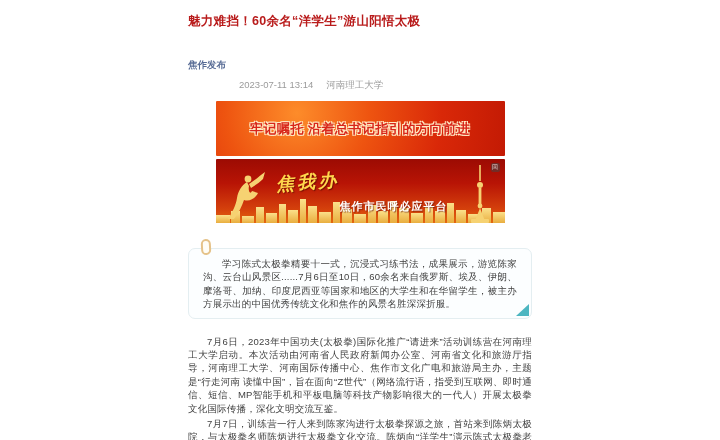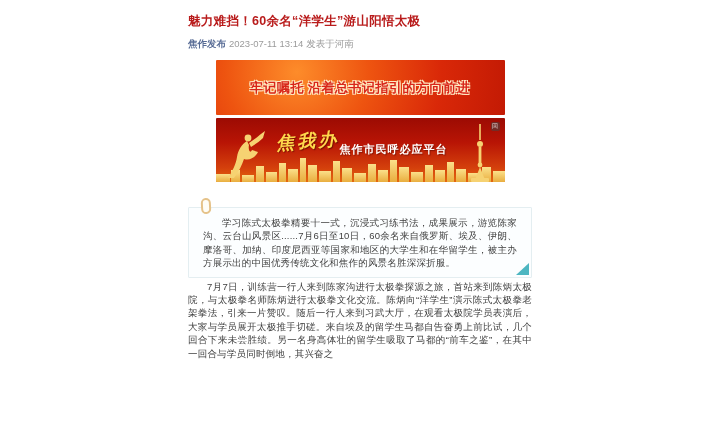--- a/index.html
+++ b/index.html
@@ -7,23 +7,23 @@
     width:720px;height:440px;overflow:hidden;background:#ffffff;
     font-family:"Liberation Sans","DejaVu Sans",sans-serif;
     -webkit-font-smoothing:antialiased;
   }
   .page{position:relative;width:344px;margin-left:188px;}
   
   .title{
     margin:12px 0 0;font-size:12.5px;font-weight:bold;color:#b91c1c;
     letter-spacing:.3px;line-height:18px;
   }
-  .byline{margin-top:7px;font-size:9.5px;line-height:13px;display:flex;align-items:center;gap:3px;white-space:nowrap;}
+  .byline{margin-top:7px;font-size:9.5px;line-height:13px;display:flex;align-items:center;gap:13px;white-space:nowrap;}
   .byline .source{color:#576b95;font-weight:bold;text-decoration:none;cursor:pointer;}
-  .byline .meta{color:#9b9b9b;}
+  .byline .meta{color:#9b9b9b;margin-top:41px;}
   
   .banner{width:289px;margin:10px auto 0;cursor:pointer;}
   .banner1{
     height:55px;border-radius:1px;
     background:radial-gradient(circle at 28% 22%, #fd8c2a 0%, #ee5410 34%, #d92808 68%, #c31a04 100%);
     display:flex;align-items:center;justify-content:center;overflow:hidden;
   }
   .slogan{
     font-size:13px;font-weight:bold;color:#d8261a;letter-spacing:.5px;white-space:nowrap;
     text-shadow:-1px -1px 0 #ffe9c4,1px -1px 0 #ffe9c4,-1px 1px 0 #ffe9c4,1px 1px 0 #ffe9c4;
@@ -40,32 +40,32 @@
   .banner2 svg{position:absolute;}
   .skyline{left:0;bottom:0;}
   .tower{right:14px;bottom:0;}
   .dancer{left:6px;bottom:2px;}
   .script{
     position:absolute;left:60px;top:11px;font-size:18px;font-weight:bold;font-style:italic;
     color:#ffd84d;letter-spacing:3px;transform:rotate(-4deg);
     text-shadow:1px 1px 1px rgba(90,10,0,.7);white-space:nowrap;
   }
   .brand{
-    position:absolute;left:124px;top:24px;font-size:11px;font-weight:bold;color:#ffffff;
+    position:absolute;left:124px;top:40px;font-size:11px;font-weight:bold;color:#ffffff;
     letter-spacing:1px;text-shadow:1px 1px 1px rgba(90,10,0,.6);white-space:nowrap;
   }
   .mini-icon{
     position:absolute;right:5px;top:4px;width:9px;height:9px;border-radius:2px;
     background:rgba(70,70,70,.55);color:rgba(255,255,255,.8);font-size:6px;line-height:9px;
     text-align:center;
   }
   
   .quote-block{
     position:relative;margin-top:25px;background:#fcfeff;border:1px solid #e4eef1;
-    padding:8px 14px 7px;border-radius:1px;
+    padding:8px 14px 7px;border-radius:7px;
   }
   .quote-ornament{
     position:absolute;top:-10px;left:12px;width:6px;height:12px;background:#fffdf6;
     border:2px solid #e5c289;border-radius:6px;transform:rotate(-3deg);
   }
   .quote-end{
     position:absolute;right:2px;bottom:2px;width:0;height:0;
     border-bottom:12px solid #4db6c1;border-left:13px solid transparent;
   }
   .qtext,.body-p{
@@ -78,21 +78,21 @@
 </head>
 <body>
 
 <div class="page">
 
   <h1 class="title">魅力难挡！60余名“洋学生”游山阳悟太极</h1>
 
   <div class="byline">
     <a class="source">焦作发布</a>
     <span class="meta">2023-07-11 13:14</span>
-    <span class="meta">发表于河南</span>
+    <span class="meta">河南理工大学</span>
   </div>
 
   <div class="banner">
     <div class="banner1">
       <div class="slogan">牢记嘱托 沿着总书记指引的方向前进</div>
     </div>
     <div class="banner2">
       <svg class="skyline" width="289" height="26" viewBox="0 0 289 26">
         <defs>
           <linearGradient id="gold" x1="0" y1="0" x2="0" y2="1">
@@ -150,15 +150,16 @@
       <span class="mini-icon">回</span>
     </div>
   </div>
 
   <div class="quote-block">
     <div class="quote-ornament"></div>
     <p class="qtext">学习陈式太极拳精要十一式，沉浸式习练书法，成果展示，游览陈家沟、云台山风景区......7月6日至10日，60余名来自俄罗斯、埃及、伊朗、摩洛哥、加纳、印度尼西亚等国家和地区的大学生和在华留学生，被主办方展示出的中国优秀传统文化和焦作的风景名胜深深折服。</p>
     <div class="quote-end"></div>
   </div>
 
+  <p class="body-p first">7月6日，2023年中国功夫(太极拳)国际化推广“请进来”活动训练营在河南理工大学启动。本次活动由河南省人民政府新闻办公室、河南省文化和旅游厅指导，河南理工大学、河南国际传播中心、焦作市文化广电和旅游局主办，主题是“行走河南 读懂中国”，旨在面向“Z世代”（网络流行语，指受到互联网、即时通信、短信、MP智能手机和平板电脑等科技产物影响很大的一代人）开展太极拳文化国际传播，深化文明交流互鉴。</p>
   <p class="body-p second">7月7日，训练营一行人来到陈家沟进行太极拳探源之旅，首站来到陈炳太极院，与太极拳名师陈炳进行太极拳文化交流。陈炳向“洋学生”演示陈式太极拳老架拳法，引来一片赞叹。随后一行人来到习武大厅，在观看太极院学员表演后，大家与学员展开太极推手切磋。来自埃及的留学生马都自告奋勇上前比试，几个回合下来未尝胜绩。另一名身高体壮的留学生吸取了马都的“前车之鉴”，在其中一回合与学员同时倒地，其兴奋之</p>
 
 </div>
 
 </body></html>

